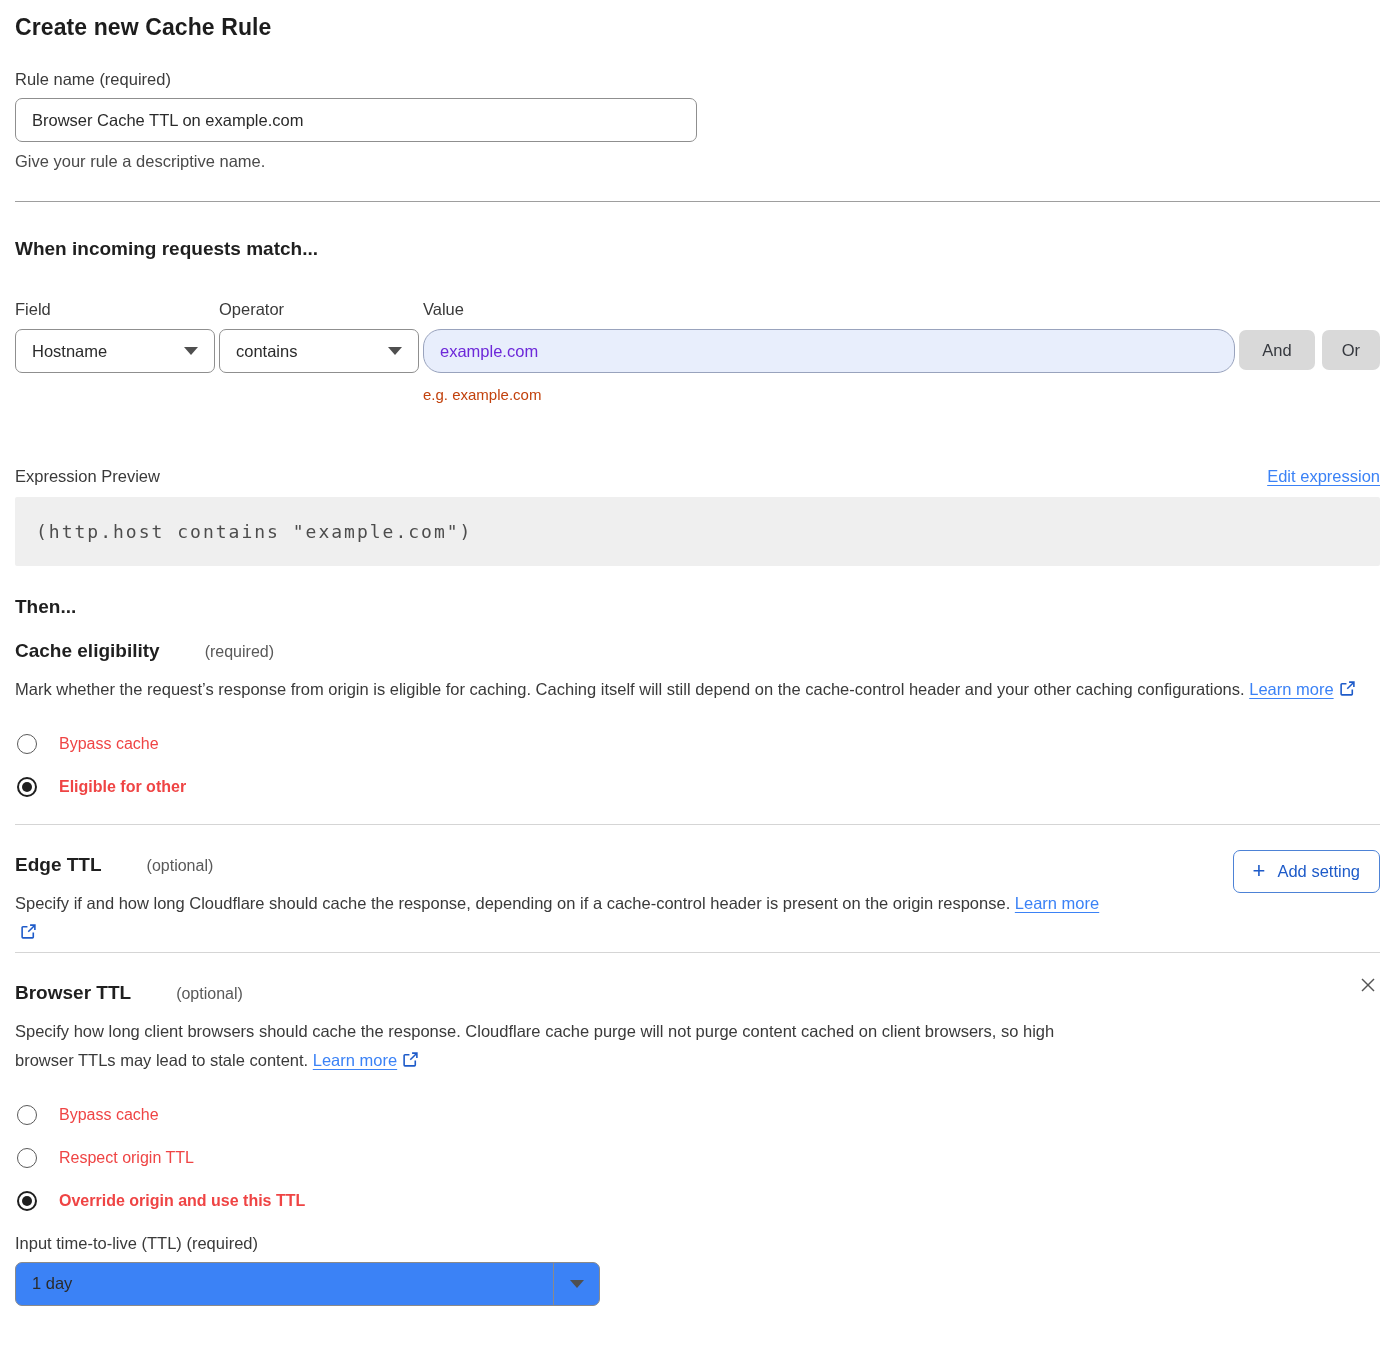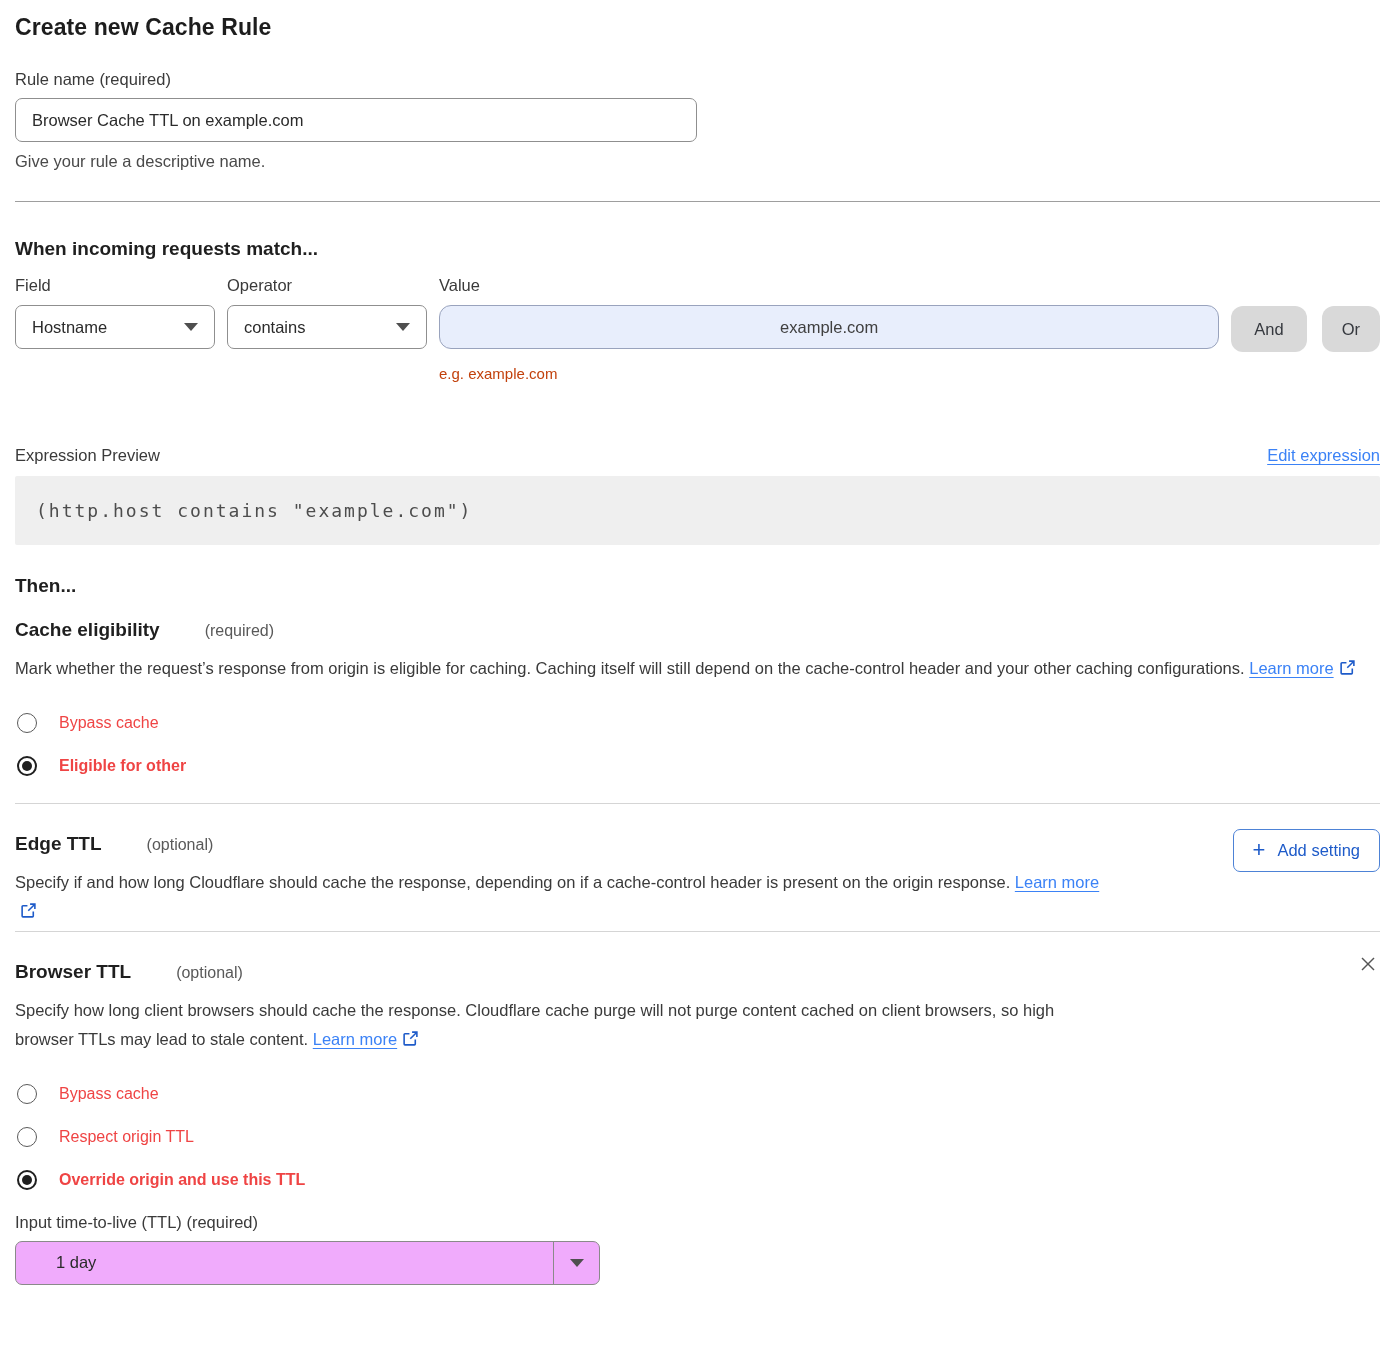--- a/index.html
+++ b/index.html
@@ -26,49 +26,49 @@
     padding: 0 16px; outline: none; background: #fff;
   }
 
   hr.divider-strong { border: none; border-top: 1px solid #9e9e9e; margin: 30px 0 0 0; }
   hr.divider-light  { border: none; border-top: 1px solid #d5d5d5; margin: 0; }
 
   h2.section-heading { font-size: 19px; font-weight: 700; color: #1f1f1f; }
 
   .match-section { margin-top: 36px; }
   .match-grid {
-    margin-top: 16px;
+    margin-top: 40px;
     display: grid;
     grid-template-columns: 200px 200px 1fr auto auto;
-    column-gap: 12px;
+    column-gap: 4px;
     align-items: start;
   }
   .col-label { font-size: 16.5px; color: #3a3a3a; margin-bottom: 10px; }
   .select-box {
     height: 44px; border: 1px solid #8f8f8f; border-radius: 7px; background: #fff;
     display: flex; align-items: center; justify-content: space-between;
     padding: 0 16px; cursor: pointer;
   }
   .select-box .select-value { font-size: 16.5px; color: #2b2b2b; }
   .caret-down {
     width: 0; height: 0;
     border-left: 7px solid transparent; border-right: 7px solid transparent;
     border-top: 8px solid #4f4f4f;
   }
   input.value-input {
     width: 100%; height: 44px;
     background: #e8eefc;
-    border: 1px solid #99a3bd; border-radius: 12px;
-    font-family: "Liberation Sans", sans-serif;
-    font-size: 16.5px; color: #404040;
-    padding: 0 16px; outline: none; text-align: center;
+    border: 1px solid #99a3bd; border-radius: 18px;
+    font-family: "Liberation Sans", sans-serif;
+    font-size: 16.5px; color: #6d28d9;
+    padding: 0 16px; outline: none;
   }
   .pill-btn {
-    height: 46px; margin-top: 1px;
-    background: #d9d9d9; border: none; border-radius: 12px;
+    height: 40px; margin-top: 1px;
+    background: #d9d9d9; border: none; border-radius: 7px;
     font-family: "Liberation Sans", sans-serif;
     font-size: 16.5px; color: #36393f;
     padding: 0 23px; cursor: pointer;
   }
   .pill-btn.or { padding: 0 20px; margin-left: 3px; }
   .value-help { grid-column: 3; font-size: 15px; color: #c2410c; margin-top: 13px; }
 
   .expression-section { margin-top: 64px; }
   .expression-header { display: flex; justify-content: space-between; align-items: baseline; }
   .expression-label { font-size: 16.5px; color: #3a3a3a; }
@@ -119,22 +119,22 @@
 
   .close-btn {
     margin-top: 20px; flex: none;
     background: none; border: none; cursor: pointer; padding: 2px;
   }
 
   .ttl-field { margin-top: 13px; }
   .ttl-label { font-size: 16.5px; color: #3a3a3a; display: block; margin-bottom: 9px; }
   .ttl-select {
     width: 585px; height: 44px;
-    border: 1px solid #8a8a8a; border-radius: 7px; background: #f0abfc;
-    display: flex; align-items: stretch; cursor: pointer; overflow: hidden; padding-left: 24px;
+    border: 1px solid #8a8a8a; border-radius: 7px; background: #3b82f6;
+    display: flex; align-items: stretch; cursor: pointer; overflow: hidden;
   }
   .ttl-select .ttl-value {
     flex: 1; display: flex; align-items: center; padding-left: 16px;
     font-size: 16.5px; color: #2b2b2b;
   }
   .ttl-select .ttl-caret-seg {
     width: 46px; border-left: 1px solid #8a8a8a;
     display: flex; align-items: center; justify-content: center;
   }
 

